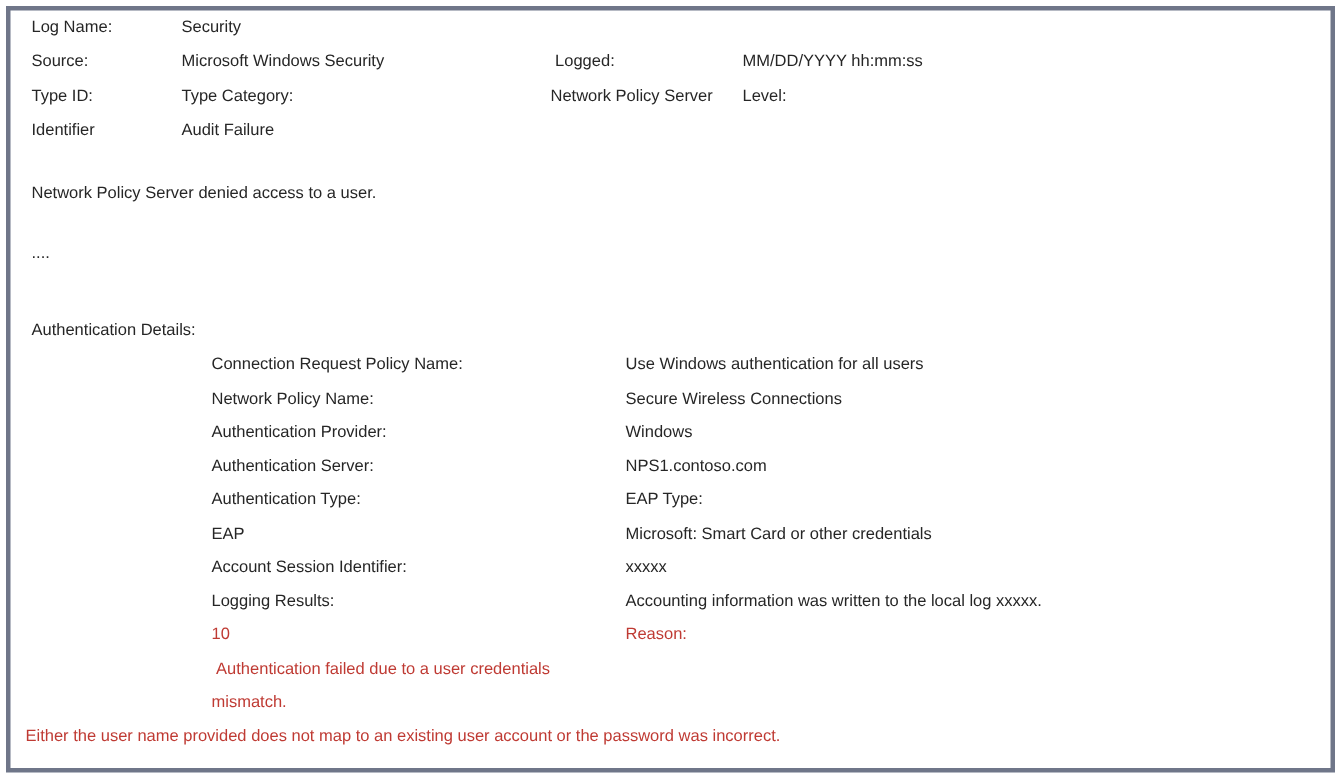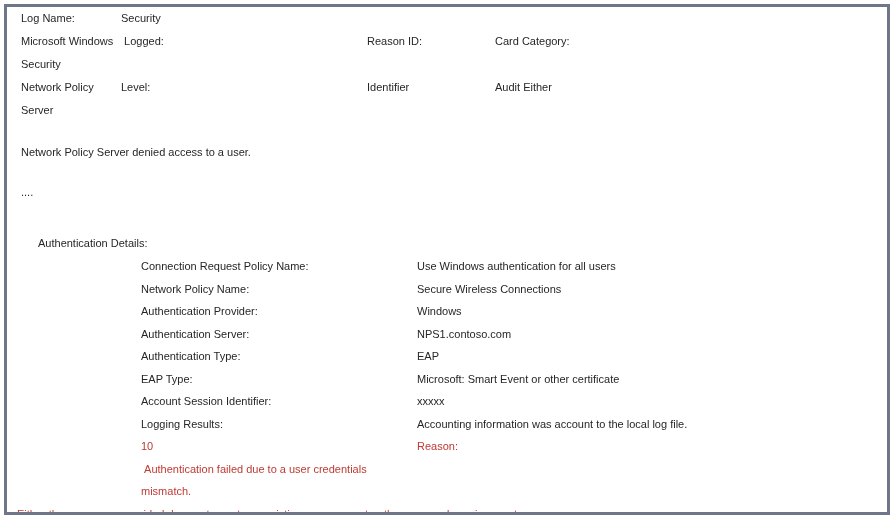--- a/index.html
+++ b/index.html
@@ -27,21 +27,21 @@
     overflow: hidden;
   }
   .cell { white-space: pre-wrap; }
   .header-grid {
     display: grid;
     grid-template-columns: 100px 246px 128px 1fr;
   }
   .body-line { margin: 0; white-space: pre-wrap; }
   .summary { margin-top: 19px; }
   .ellipsis { margin-top: 17px; }
-  .section-title { margin-top: 28px; margin-left: 17px; }
+  .section-title { margin-top: 28px; }
   .details-grid {
     display: grid;
     grid-template-columns: 276px 1fr;
     margin-left: 120px;
     line-height: 22.5px;
   }
   .alert { color: var(--alert); }
   .continuation {
     margin: 0 0 0 -4px;
     color: var(--alert);
@@ -53,60 +53,62 @@
 <body>
 
 <div class="slide">
 
   <div class="header-grid">
     <span class="cell">Log Name:</span>
     <span class="cell">Security</span>
     <span class="cell"></span>
     <span class="cell"></span>
 
+    <span class="cell">Source:</span>
     <span class="cell">Microsoft Windows Security</span>
     <span class="cell"> Logged:</span>
+    <span class="cell">MM/DD/YYYY hh:mm:ss</span>
 
-    <span class="cell">Reason ID:</span>
-    <span class="cell">Card Category:</span>
+    <span class="cell">Type ID:</span>
+    <span class="cell">Type Category:</span>
     <span class="cell">Network Policy Server</span>
 
     <span class="cell">Level:</span>
     <span class="cell">Identifier</span>
-    <span class="cell">Audit Either</span>
+    <span class="cell">Audit Failure</span>
   </div>
 
   <p class="body-line summary">Network Policy Server denied access to a user.</p>
   <p class="body-line ellipsis">....</p>
   <p class="body-line section-title">Authentication Details:</p>
 
   <div class="details-grid">
     <span class="cell">Connection Request Policy Name:</span>
     <span class="cell">Use Windows authentication for all users</span>
 
     <span class="cell">Network Policy Name:</span>
     <span class="cell">Secure Wireless Connections</span>
 
     <span class="cell">Authentication Provider:</span>
     <span class="cell">Windows</span>
 
     <span class="cell">Authentication Server:</span>
     <span class="cell">NPS1.contoso.com</span>
 
     <span class="cell">Authentication Type:</span>
+    <span class="cell">EAP Type:</span>
+
     <span class="cell">EAP</span>
-
-    <span class="cell">EAP Type:</span>
-    <span class="cell">Microsoft: Smart Event or other certificate</span>
+    <span class="cell">Microsoft: Smart Card or other credentials</span>
 
     <span class="cell">Account Session Identifier:</span>
     <span class="cell">xxxxx</span>
 
     <span class="cell">Logging Results:</span>
-    <span class="cell">Accounting information was account to the local log file.</span>
+    <span class="cell">Accounting information was written to the local log xxxxx.</span>
 
     <span class="cell alert">10</span>
 
     <span class="cell alert">Reason:</span>
     <span class="cell alert"> Authentication failed due to a user credentials mismatch.</span>
   </div>
 
   <p class="continuation">Either the user name provided does not map to an existing user account or the password was incorrect.</p>
 
 </div>

